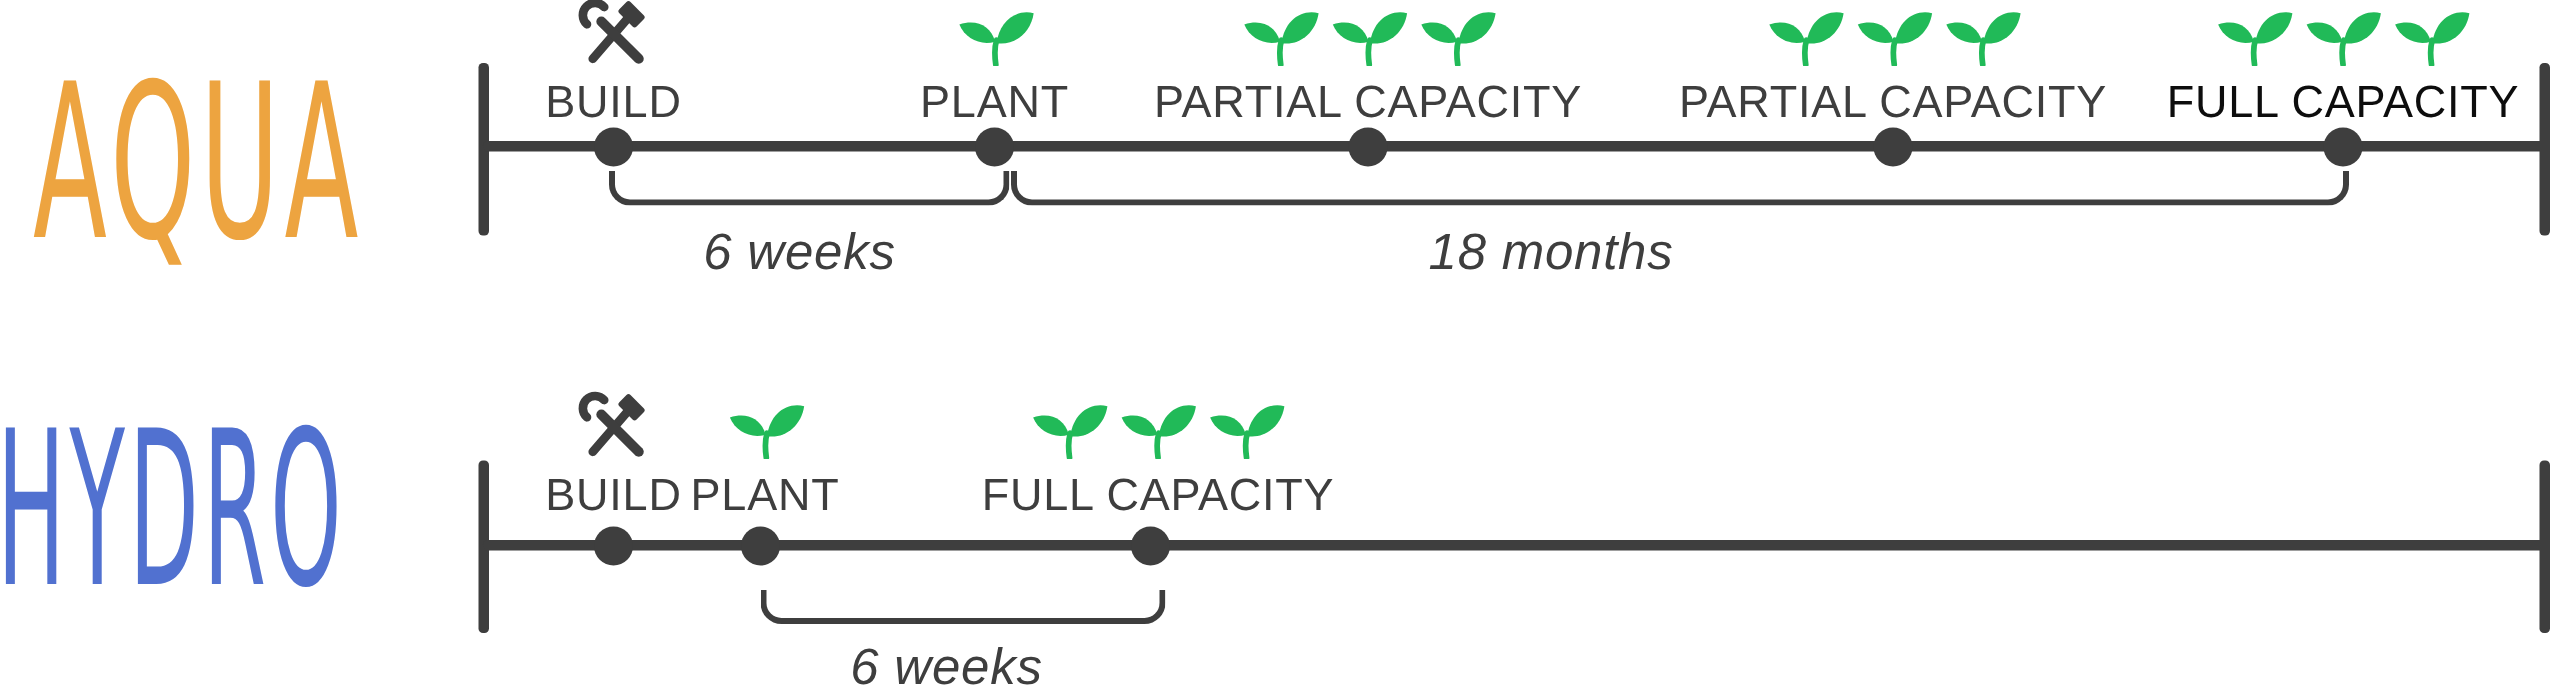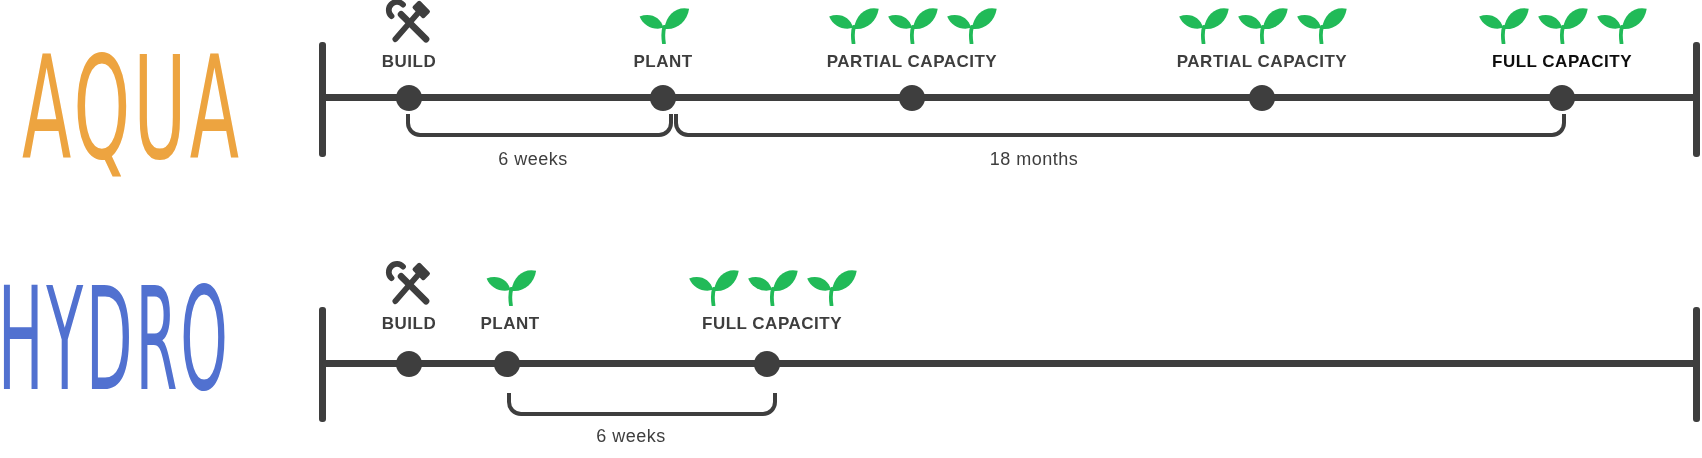--- a/index.html
+++ b/index.html
@@ -16,24 +16,24 @@
     letter-spacing:5px; transform-origin:0 0; white-space:nowrap; font-weight:normal;
   }
   .row-title.aqua{ left:22px; top:38px; font-size:106px; color:var(--orange); transform:scale(0.68,1.35); }
   .row-title.hydro{ left:-2px; top:269px; font-size:106px; color:var(--blue); transform:scale(0.57,1.35); }
   
   .tl-line{ position:absolute; height:7px; background:var(--dark); border-radius:3px; }
   .tl-cap{ position:absolute; width:7px; height:115px; background:var(--dark); border-radius:3px; }
   .dot{ position:absolute; width:26px; height:26px; background:var(--dark); border-radius:50%; }
   .milestone{ position:absolute; display:flex; flex-direction:column; align-items:center; transform:translateX(-50%); }
   .icons{ display:flex; align-items:flex-end; gap:5px; height:44px; }
-  .ms-label{ margin-top:8px; font-weight:bold; font-size:17px; letter-spacing:.5px; color:var(--dark); white-space:nowrap; }
+  .ms-label{ margin-top:8px; font-weight:normal; font-size:30px; letter-spacing:.5px; color:var(--dark); white-space:nowrap; }
   .ms-label.emph{ color:var(--black); }
   .bracket{ position:absolute; border:4px solid var(--dark); border-top:none; border-radius:0 0 14px 14px; }
-  .duration{ position:absolute; transform:translateX(-50%); font-size:18px; color:var(--dark); letter-spacing:.5px; white-space:nowrap; }
+  .duration{ position:absolute; transform:translateX(-50%); font-size:34px; color:var(--dark); letter-spacing:.5px; white-space:nowrap;font-style:italic; }
   
   svg.seed{ width:54px; height:40px; display:block; }
   svg.tools{ width:50px; height:46px; display:block; }
   .leaf{ fill:var(--green); }
   .stem{ fill:none; stroke:var(--green); stroke-width:4; stroke-linecap:round; }
   .tl-stroke{ stroke:var(--dark); stroke-linecap:round; fill:none; }
   .tl-fill{ fill:var(--dark); }
   .defs-holder{ position:absolute; width:0; height:0; }
 </style>
 </head>

